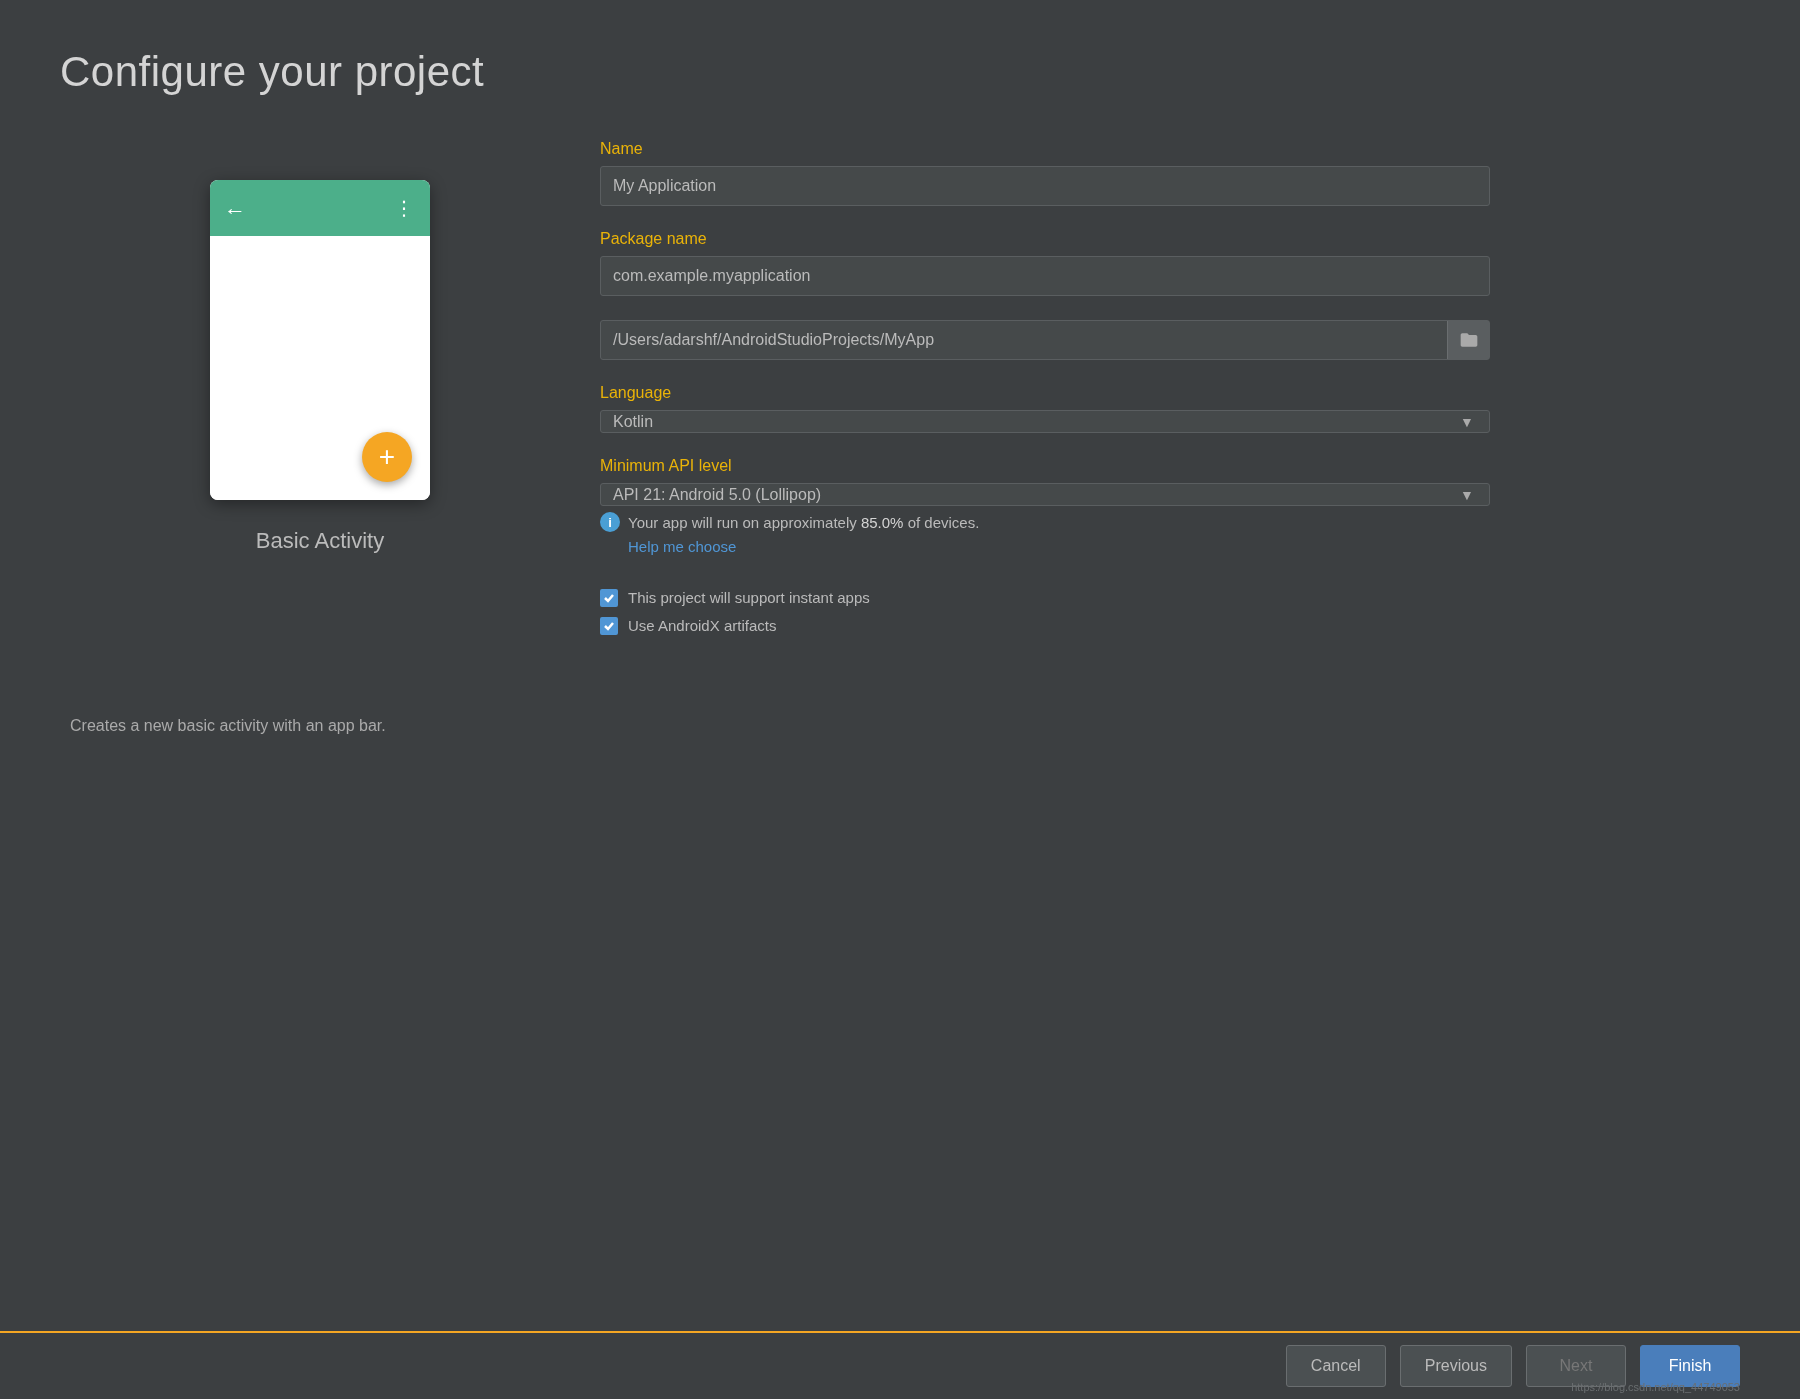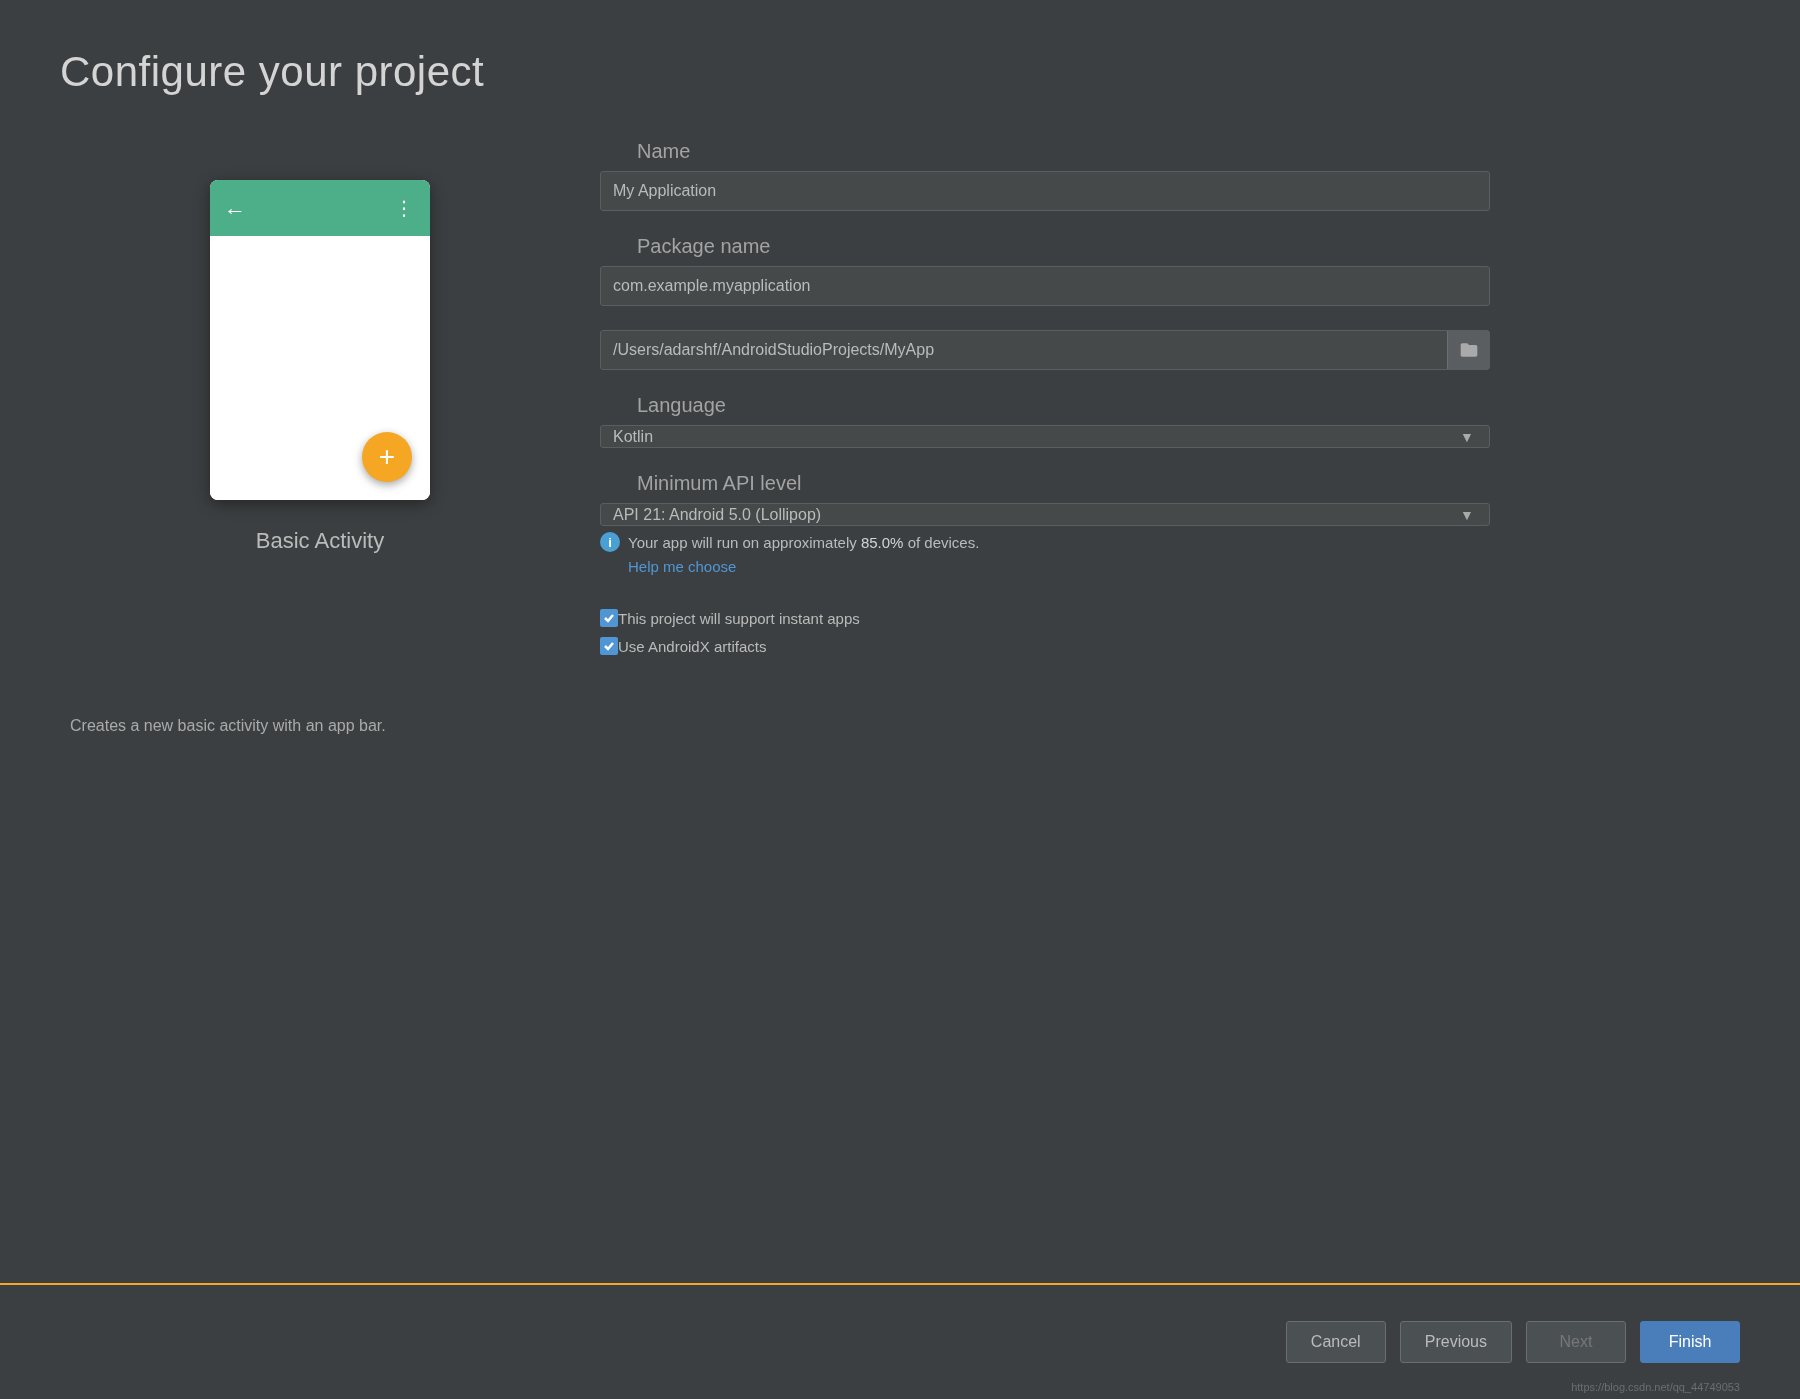--- a/index.html
+++ b/index.html
@@ -114,24 +114,23 @@
       display: flex;
       flex-direction: column;
       gap: 0;
     }
 
     .field-group {
       margin-bottom: 24px;
     }
 
     .field-label {
-      font-size: 20px;
-      color: #a3a3a3;
+      font-size: 16px;
+      color: #eab308;
       margin-bottom: 8px;
-      margin-left: 37px;
     }
 
     .field-input-with-btn {
       width: 890px;
       height: 40px;
       background: #45494a;
       border: 1px solid #5a5e60;
       border-radius: 3px;
       display: flex;
       align-items: center;
@@ -229,22 +228,21 @@
       font-size: 15px;
       cursor: pointer;
       text-decoration: none;
       margin-left: 28px;
       display: block;
       margin-bottom: 10px;
     }
 
     .checkbox-row {
       display: flex;
-      align-items: center;
-      gap: 0;
+      gap: 10px;
       margin-bottom: 10px;
     }
 
     .checkbox-box {
       width: 18px;
       height: 18px;
       border: 2px solid #5096d5;
       background: #5096d5;
       border-radius: 2px;
       display: flex;
@@ -265,21 +263,21 @@
     .checkbox-label {
       font-size: 15px;
       color: #bbbbbb;
     }
 
     .bottom-bar {
       position: absolute;
       bottom: 0;
       left: 0;
       right: 0;
-      height: 116px;
+      height: 68px;
       background: #3c3f41;
       border-top: 2px solid #f5a623;
       display: flex;
       align-items: center;
       justify-content: flex-end;
       padding: 0 60px;
       gap: 14px;
     }
 
     .btn {

